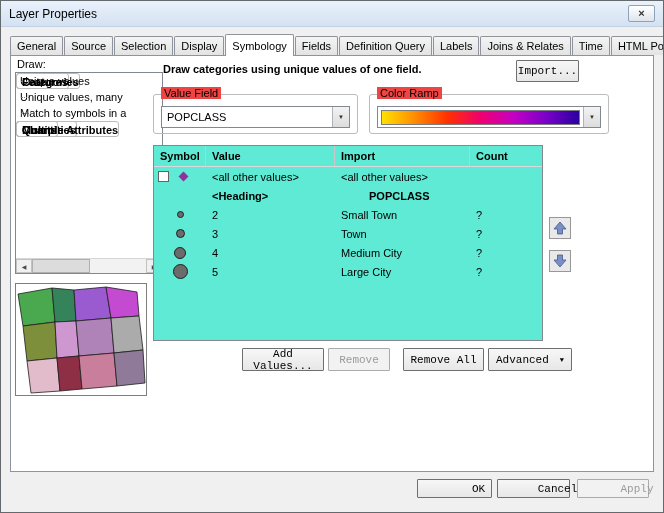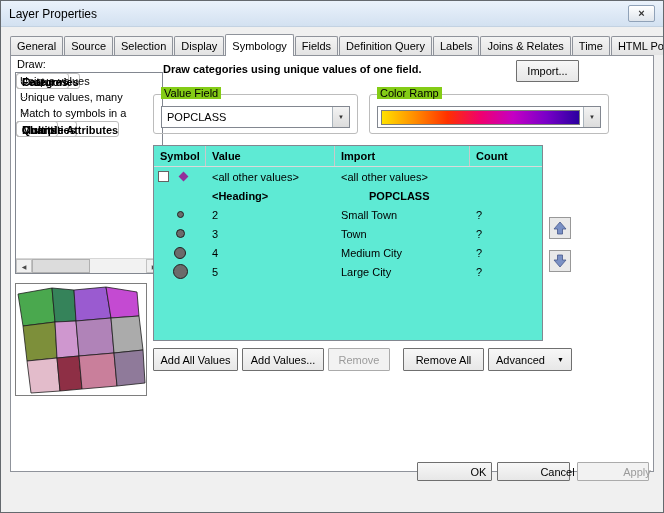--- a/index.html
+++ b/index.html
@@ -47,27 +47,27 @@
                 font-size:6px; color:#4a4a4a; }
   .scroll-thumb { width:58px; background:#dcdcdc; border:1px solid #b0b0b0; }
 
   .map-preview { position:absolute; left:4px; top:227px; width:132px; height:113px;
                  border:1px solid #7e7e7e; background:#fff; }
 
   .draw-header { position:absolute; left:145px; top:7px; font-weight:bold;margin-left:7px; }
 
   .btn { display:flex; align-items:center; justify-content:center;
          background:linear-gradient(#f7f7f7,#e7e7e7); border:1px solid #6f6f6f;
-         border-radius:1px; font-family:Liberation Sans, sans-serif; font-size:11px; color:#000; cursor:default; }
+         border-radius:1px; font-family:Liberation Mono, monospace; font-size:11px; color:#000; cursor:default; }
   .btn.disabled { color:#9b9b9b; border-color:#ababab; background:#f2f2f2; }
 
   .import-btn { position:absolute; left:505px; top:4px; width:63px; height:22px; }
 
   .group { position:absolute; border:1px solid #bcbcbc; border-radius:3px; }
-  .group-legend { position:absolute; top:-8px; left:7px; background:#84cc16; padding:0 3px; }
+  .group-legend { position:absolute; top:-8px; left:7px; background:#ef4444; padding:0 3px; }
   .group-valuefield { left:142px; top:38px; width:205px; height:40px; }
   .group-colorramp  { left:358px; top:38px; width:240px; height:40px; }
 
   .combo { position:absolute; left:7px; right:7px; top:11px; height:22px;
            border:1px solid #828790; background:#fff; display:flex; align-items:center; }
   .combo-text { flex:1; padding:0 5px; white-space:nowrap; overflow:hidden; }
   .combo-btn { width:17px; align-self:stretch; border-left:1px solid #aab4bc;
                background:linear-gradient(#f3f3f3,#dcdcdc); display:flex;
                align-items:center; justify-content:center; font-size:6px; color:#333; }
   .ramp-bar { flex:1; height:15px; margin:0 3px; border:1px solid #7c7c7c; }
@@ -104,21 +104,21 @@
   .order-down { left:538px; top:194px; }
 
   .action-btn { position:absolute; top:292px; height:23px; }
   .btn-addall  { left:142px; width:85px; }
   .btn-addval  { left:231px; width:82px; }
   .btn-remove  { left:317px; width:62px; }
   .btn-removeall { left:392px; width:81px; }
   .btn-advanced { left:477px; width:84px; justify-content:space-between; padding:0 7px; }
   .dd-arrow { font-size:7px; margin-left:6px; }
 
-  .footer-btn { position:absolute; top:461px; height:19px;padding-left:48px; }
+  .footer-btn { position:absolute; top:478px; height:19px;padding-left:48px; }
   .btn-ok     { left:416px; width:75px; }
   .btn-cancel { left:496px; width:73px; }
   .btn-apply  { left:576px; width:72px; }
 </style>
 </head>
 <body>
 
 <div class="dialog">
 
   <div class="titlebar">
@@ -266,21 +266,20 @@
       <svg width="14" height="14" viewBox="0 0 14 14">
         <path d="M7 1 L13 8 H9.5 V13 H4.5 V8 H1 Z" fill="#7a90c4" stroke="#47598c" stroke-width="0.8"></path>
       </svg>
     </div>
     <div class="order-btn order-down">
       <svg width="14" height="14" viewBox="0 0 14 14">
         <path d="M7 13 L1 6 H4.5 V1 H9.5 V6 H13 Z" fill="#7a90c4" stroke="#47598c" stroke-width="0.8"></path>
       </svg>
     </div>
 
-    <button class="btn action-btn btn-addall">Add All Values</button>
     <button class="btn action-btn btn-addval">Add Values...</button>
     <button class="btn action-btn btn-remove disabled">Remove</button>
     <button class="btn action-btn btn-removeall">Remove All</button>
     <button class="btn action-btn btn-advanced">
       <span>Advanced</span>
       <span class="dd-arrow">▼</span>
     </button>
   </div>
 
   <button class="btn footer-btn btn-ok">OK</button>

